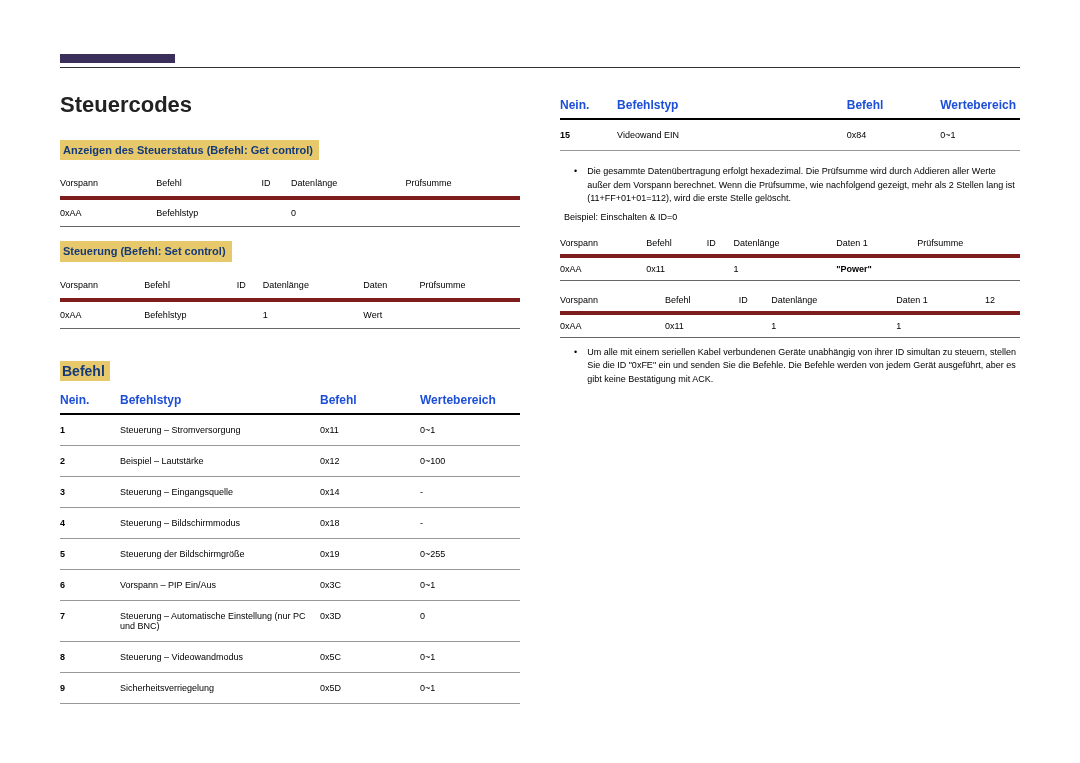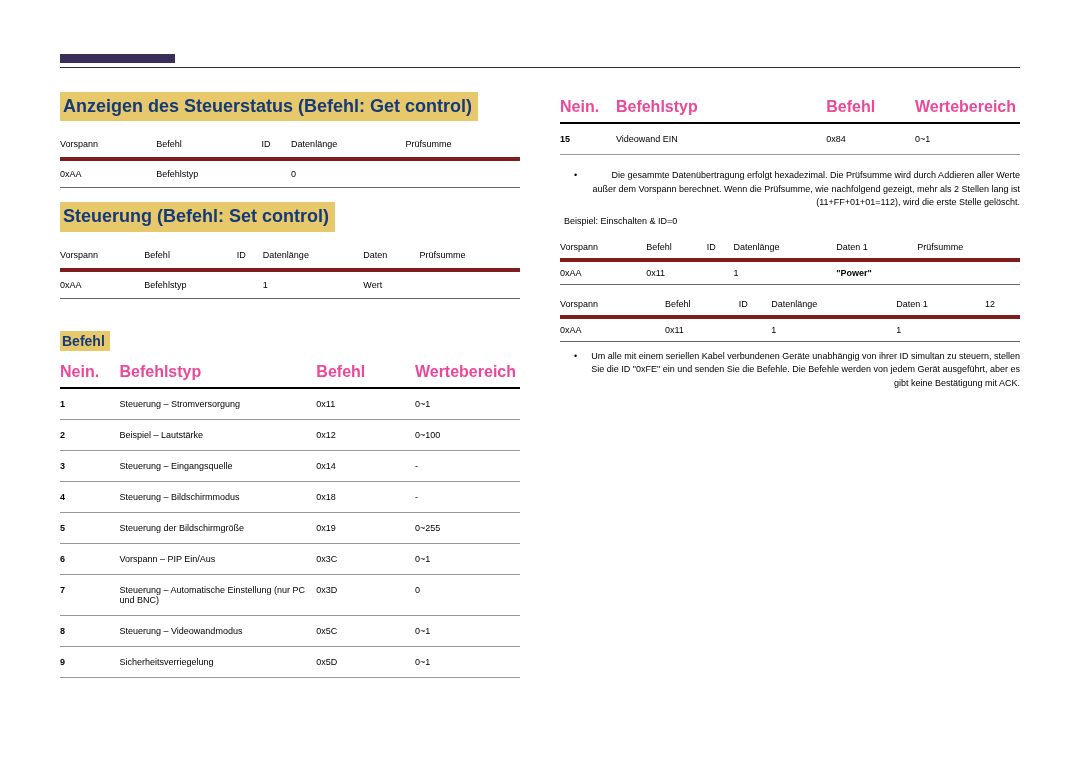--- a/index.html
+++ b/index.html
@@ -33,21 +33,21 @@
   h1 {
     font-size: 22px;
     font-weight: 600;
     color: #222;
     margin-bottom: 22px;
   }
   .highlighted {
     display: inline-block;
     background: #e7c86b;
     color: #143a7a;
-    font-size: 18px;
+    font-size: 11px;
     font-weight: 600;
     padding: 3px 6px 3px 3px;
     margin-bottom: 10px;
     line-height: 1.3;
   }
   .section-title {
     display: inline-block;
     color: #143a7a;
     font-size: 14px;
     font-weight: 600;
@@ -67,62 +67,62 @@
     font-weight: 400;
     padding: 8px 4px 8px 0;
     border-bottom: 4px solid #7f1d1d;
   }
   td {
     padding: 8px 4px 8px 0;
     border-bottom: 1px solid #666;
     vertical-align: top;
   }
   .cmd-table thead th {
-    font-size: 16px;
+    font-size: 12px;
     font-weight: 600;
-    color: #ec4899;
+    color: #1d4ed8;
     border-bottom: 2px solid #000;
     padding: 6px 4px 6px 0;
   }
   .cmd-table td {
     border-bottom: 1px solid #999;
     padding: 10px 4px 10px 0;
   }
   .cmd-table td:first-child { font-weight: 600; width: 60px; }
   .cmd-table td:nth-child(2) { width: 200px; }
   .cmd-table td:nth-child(3) { width: 100px; }
   .col2-cmd td:nth-child(2) { width: 250px; }
   .bullet {
     display: flex;
     gap: 10px;
     font-size: 9px;
     line-height: 1.5;
     margin-bottom: 6px;
     padding-left: 14px;
-    text-align: right;
   }
   .bullet::before { content: "•"; }
   .note {
     font-size: 9px;
     margin-bottom: 10px;
     padding-left: 4px;
   }
   .ptable { margin-bottom: 8px; }
   .ptable th, .ptable td { padding: 6px 4px 6px 0; }
   .bold { font-weight: 600; }
 </style>
 </head>
 <body>
 
 <div class="accent-bar"></div>
 <div class="top-rule"></div>
 
 <div class="columns">
 
   <div class="col">
+    <h1>Steuercodes</h1>
 
     <div class="highlighted">Anzeigen des Steuerstatus (Befehl: Get control)</div>
     <table>
       <thead>
           <tr>
         <th>Vorspann</th>
         <th>Befehl</th>
         <th>ID</th>
         <th>Datenlänge</th>
         <th>Prüfsumme</th>

